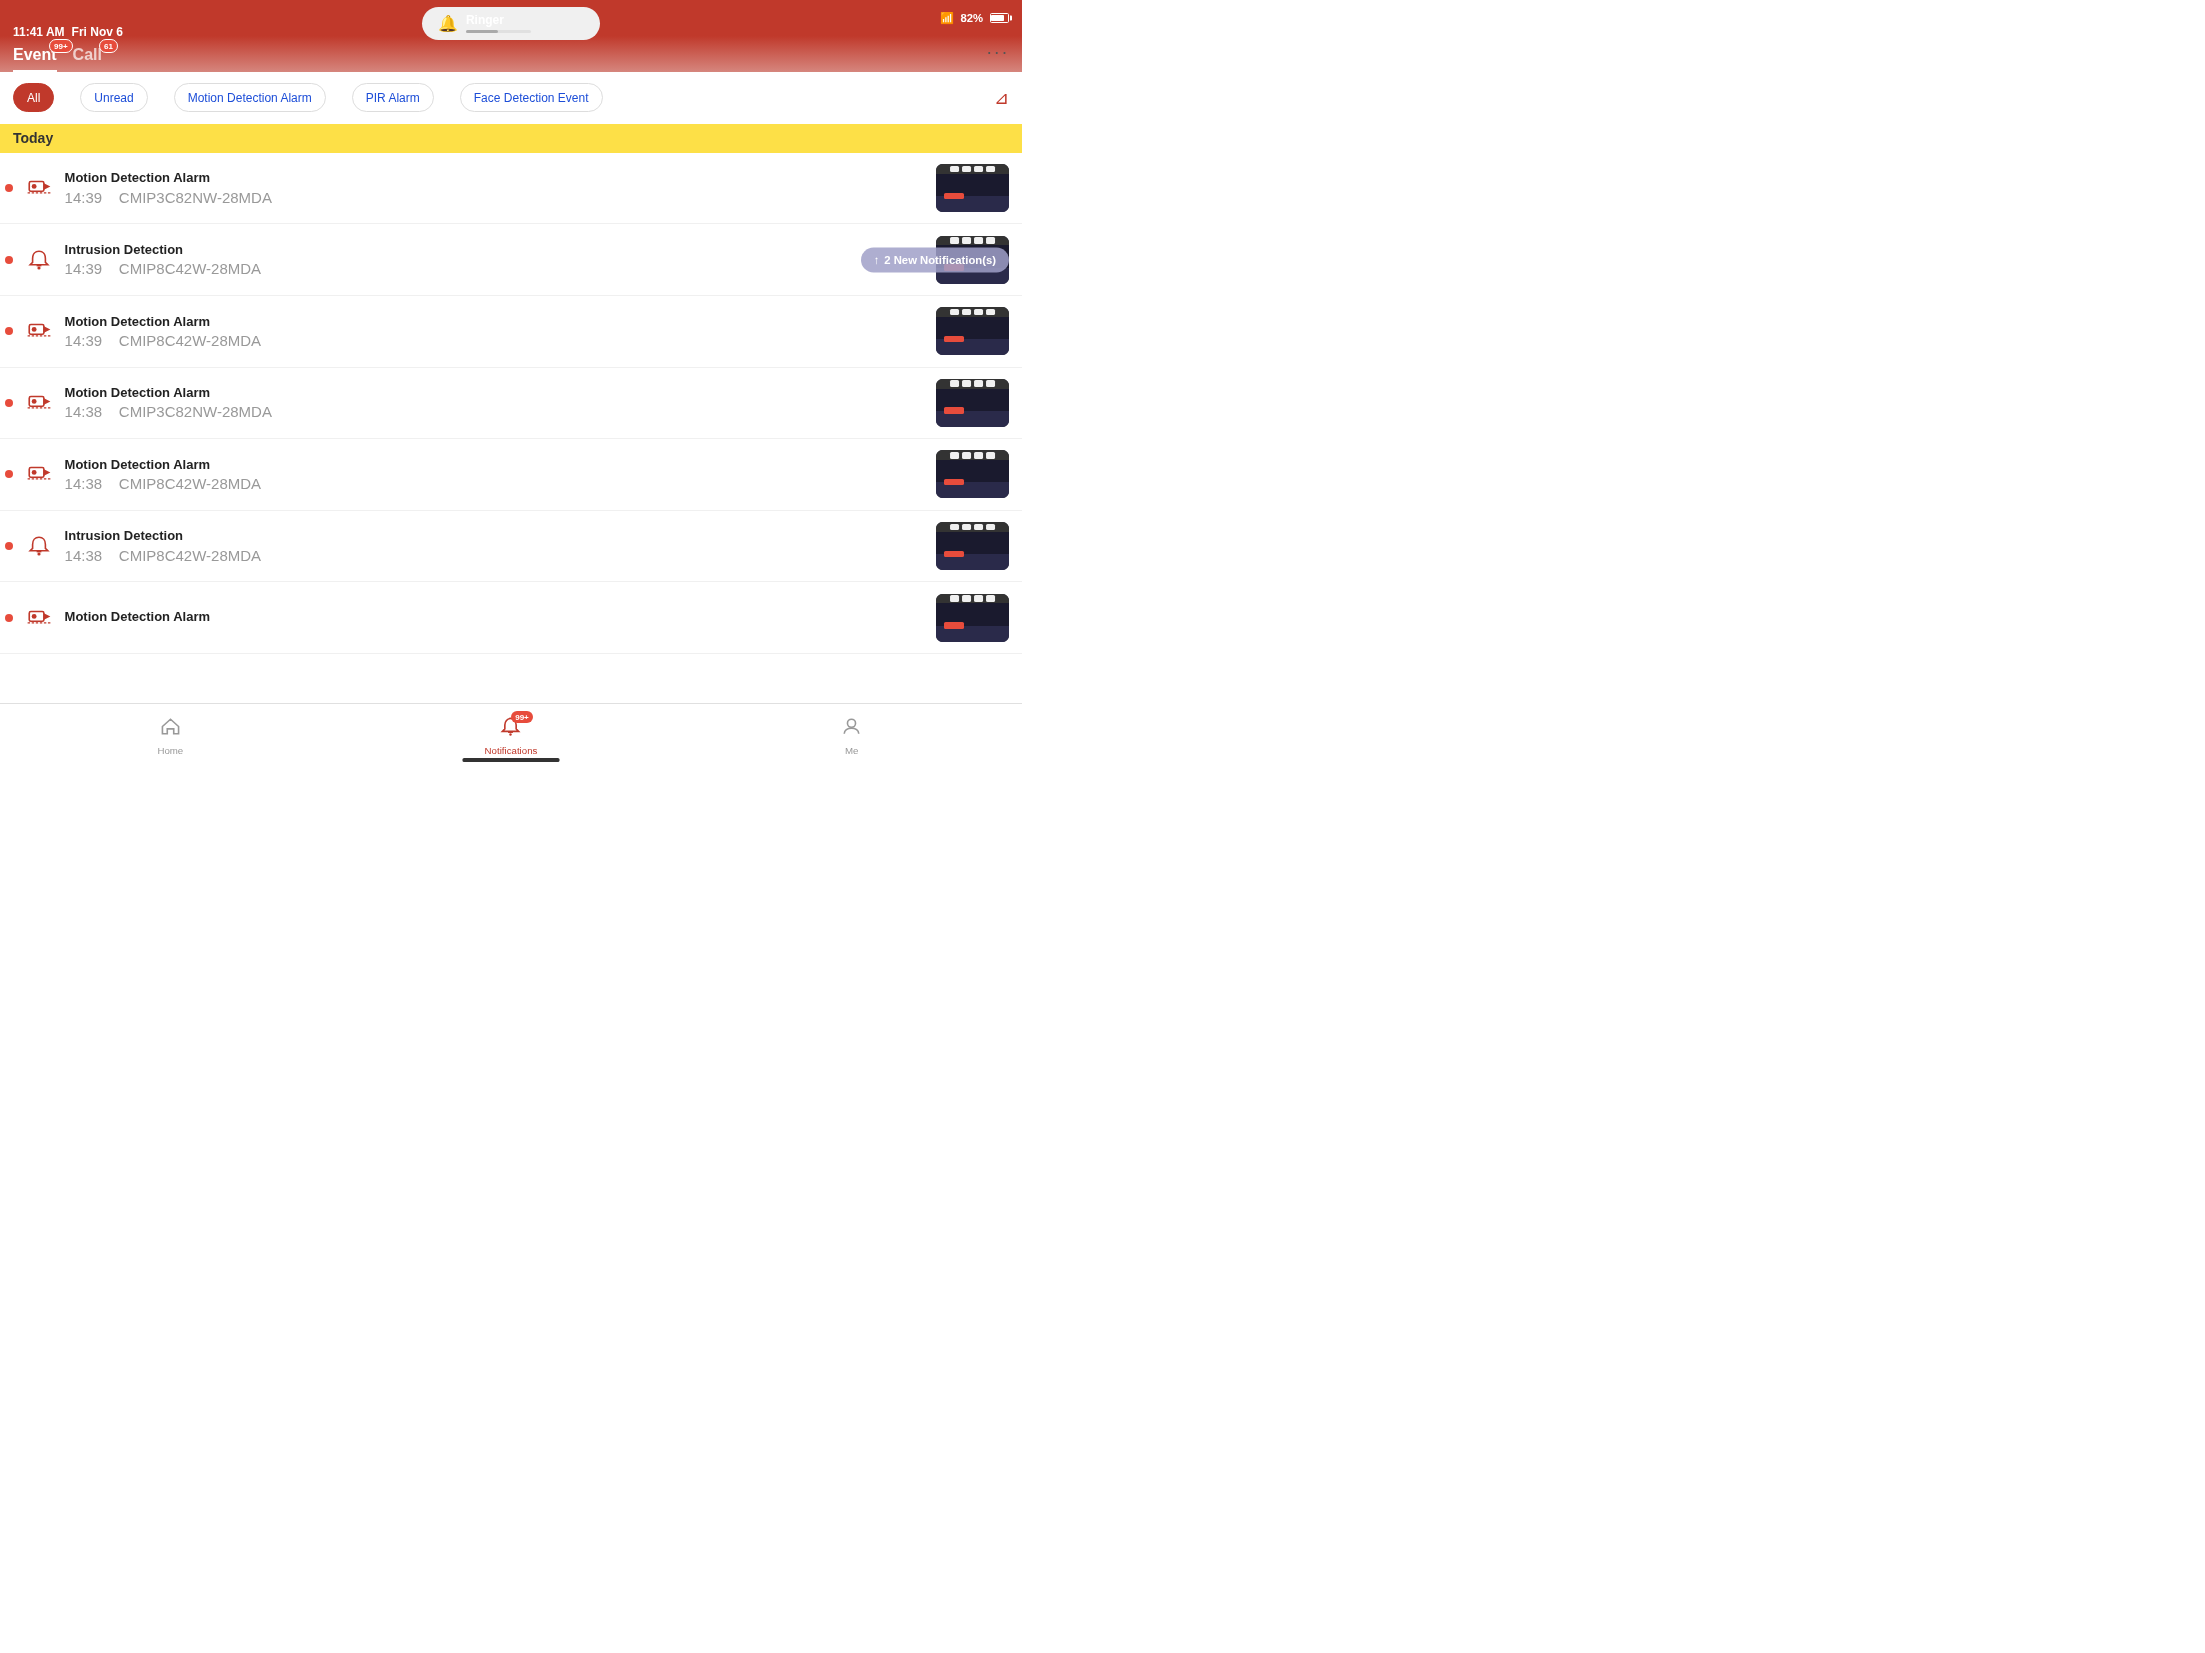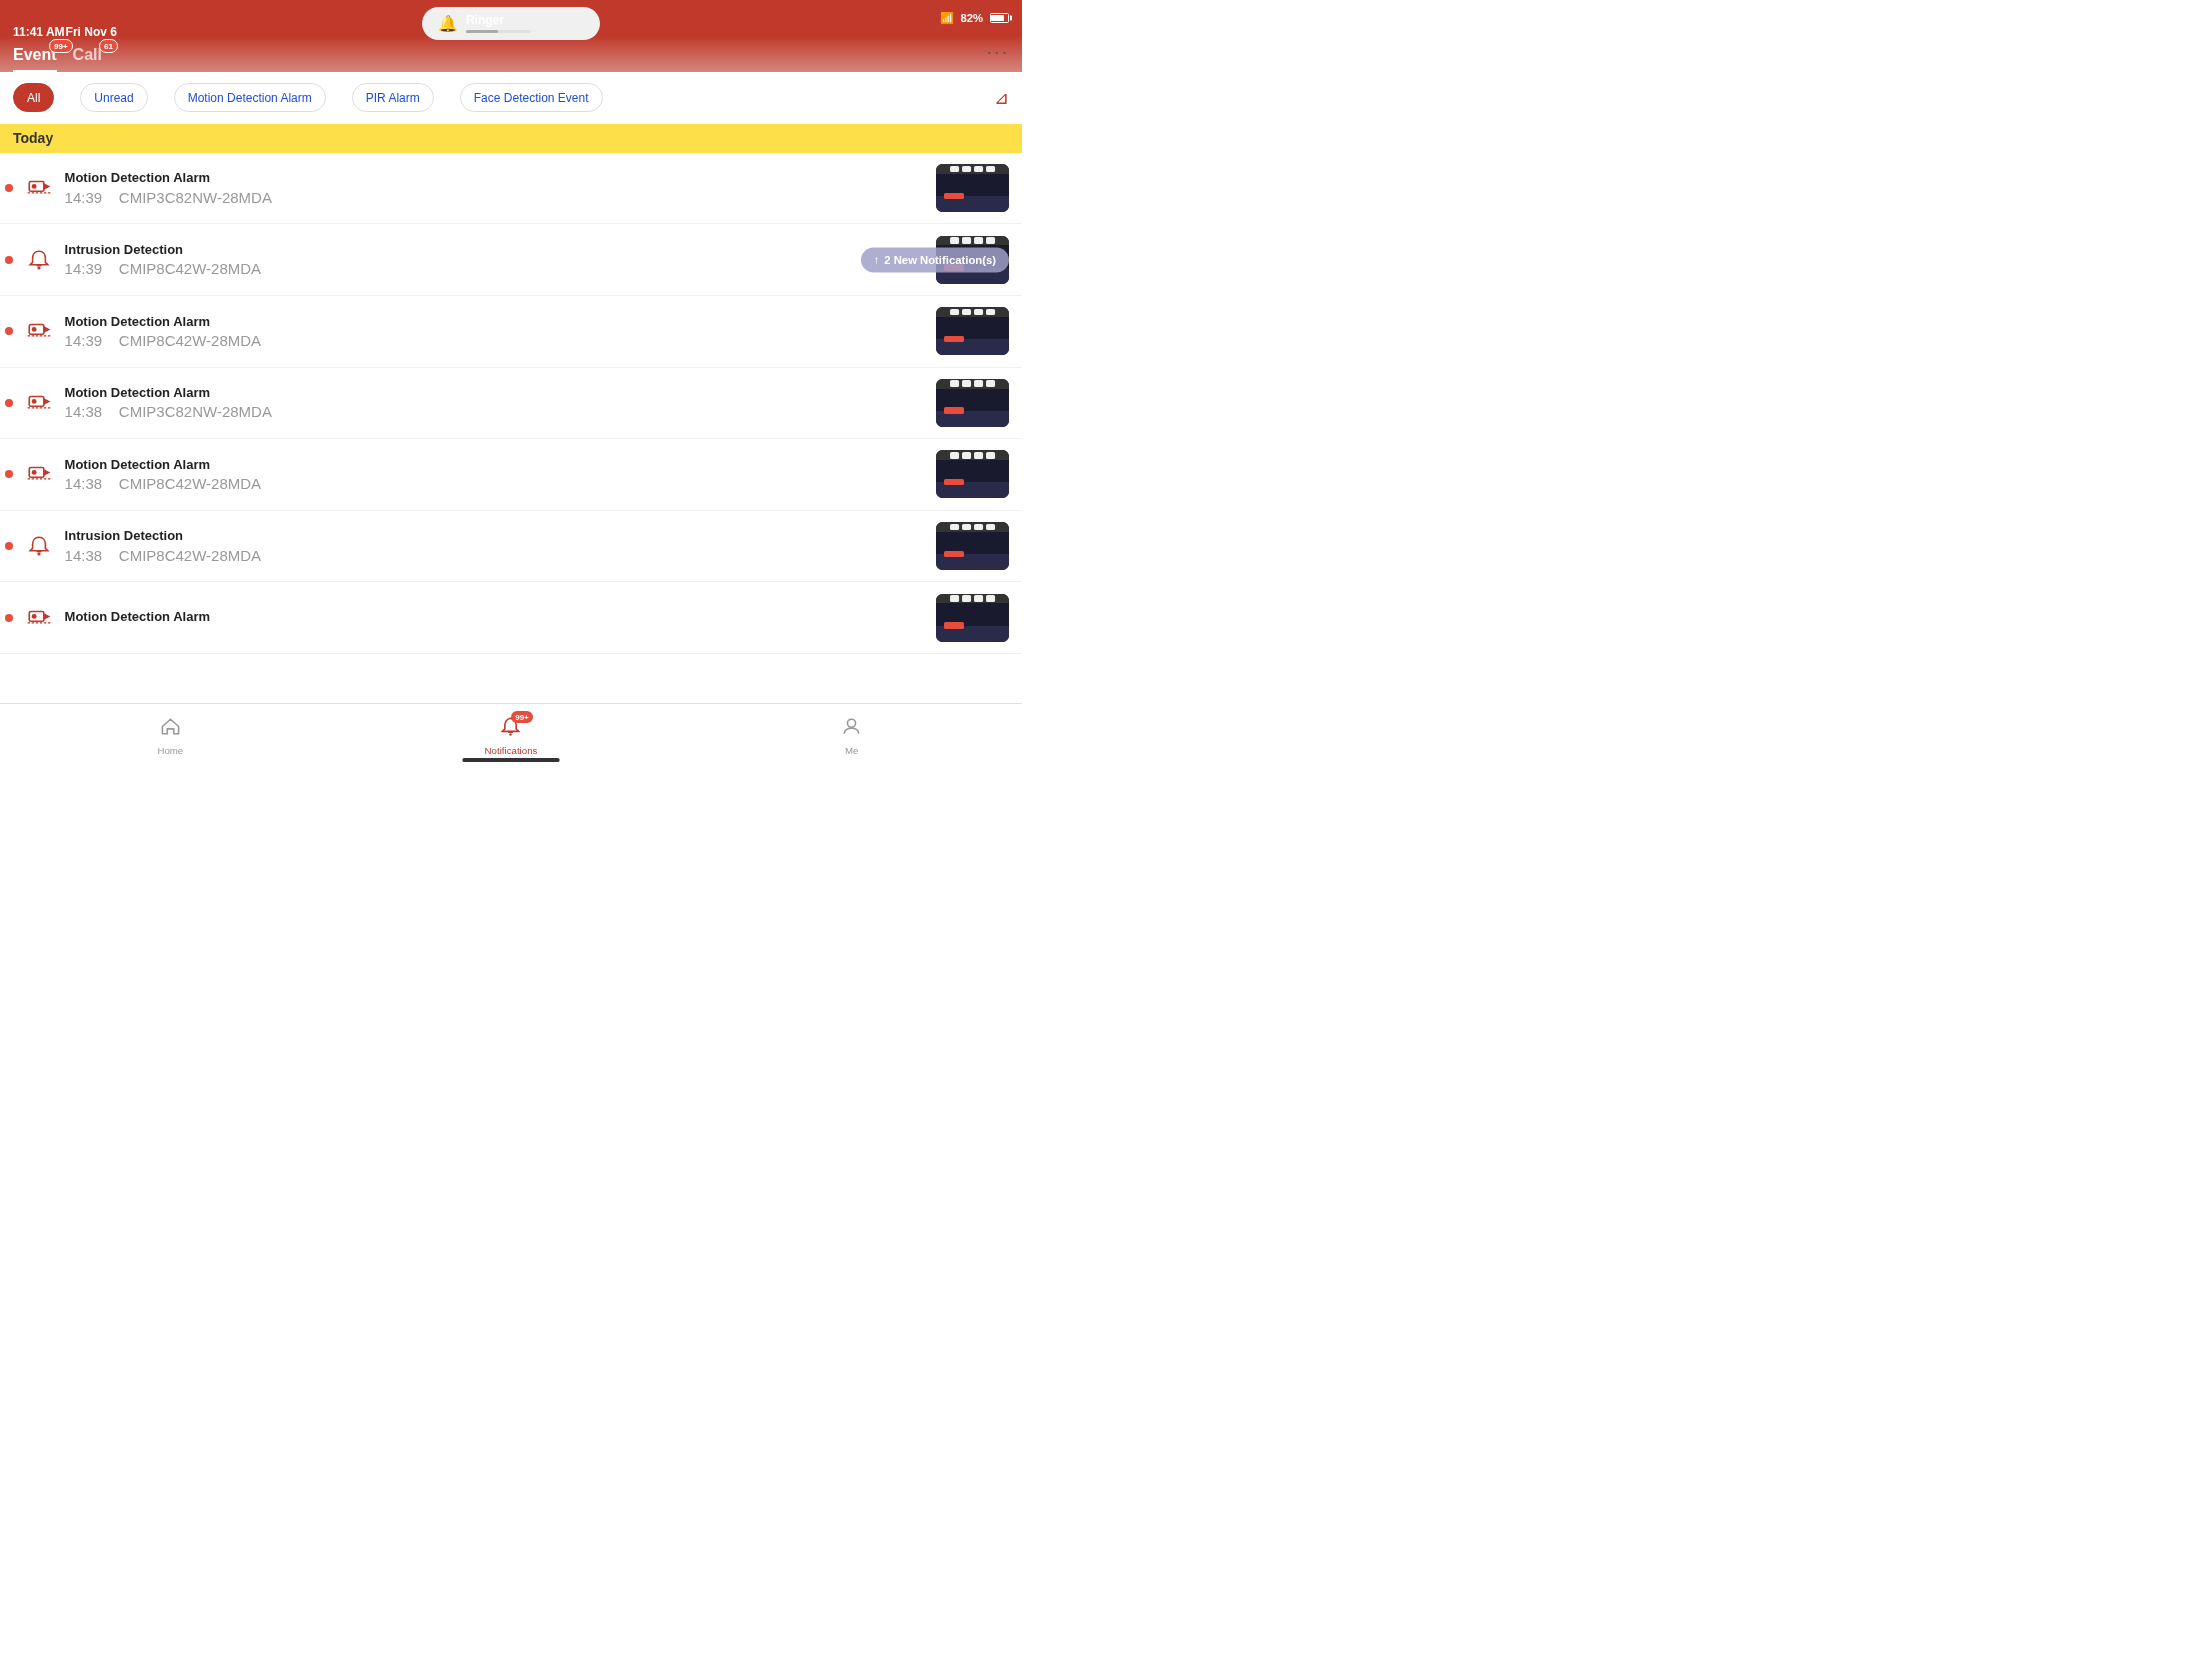--- a/index.html
+++ b/index.html
@@ -17,21 +17,21 @@
       background: #c0392b;
       color: white;
       display: flex;
       justify-content: space-between;
       align-items: center;
       padding: 0 13px;
       height: 36px;
       font-size: 12px;
       font-weight: 600;
     }
-    .status-left { display: flex; align-items: flex-end; gap: 1px; margin-top: 28px; }
+    .status-left { display: flex; align-items: flex-end; gap: 7px; margin-top: 28px; }
     .status-right { display: flex; align-items: center; gap: 6.5px; font-size: 11.3px; }
 
     
     .ringer-pill {
       position: absolute;
       top: 6.5px;
       left: 50%;
       transform: translateX(-50%);
       background: #f0f0f0;
       border-radius: 24px;

